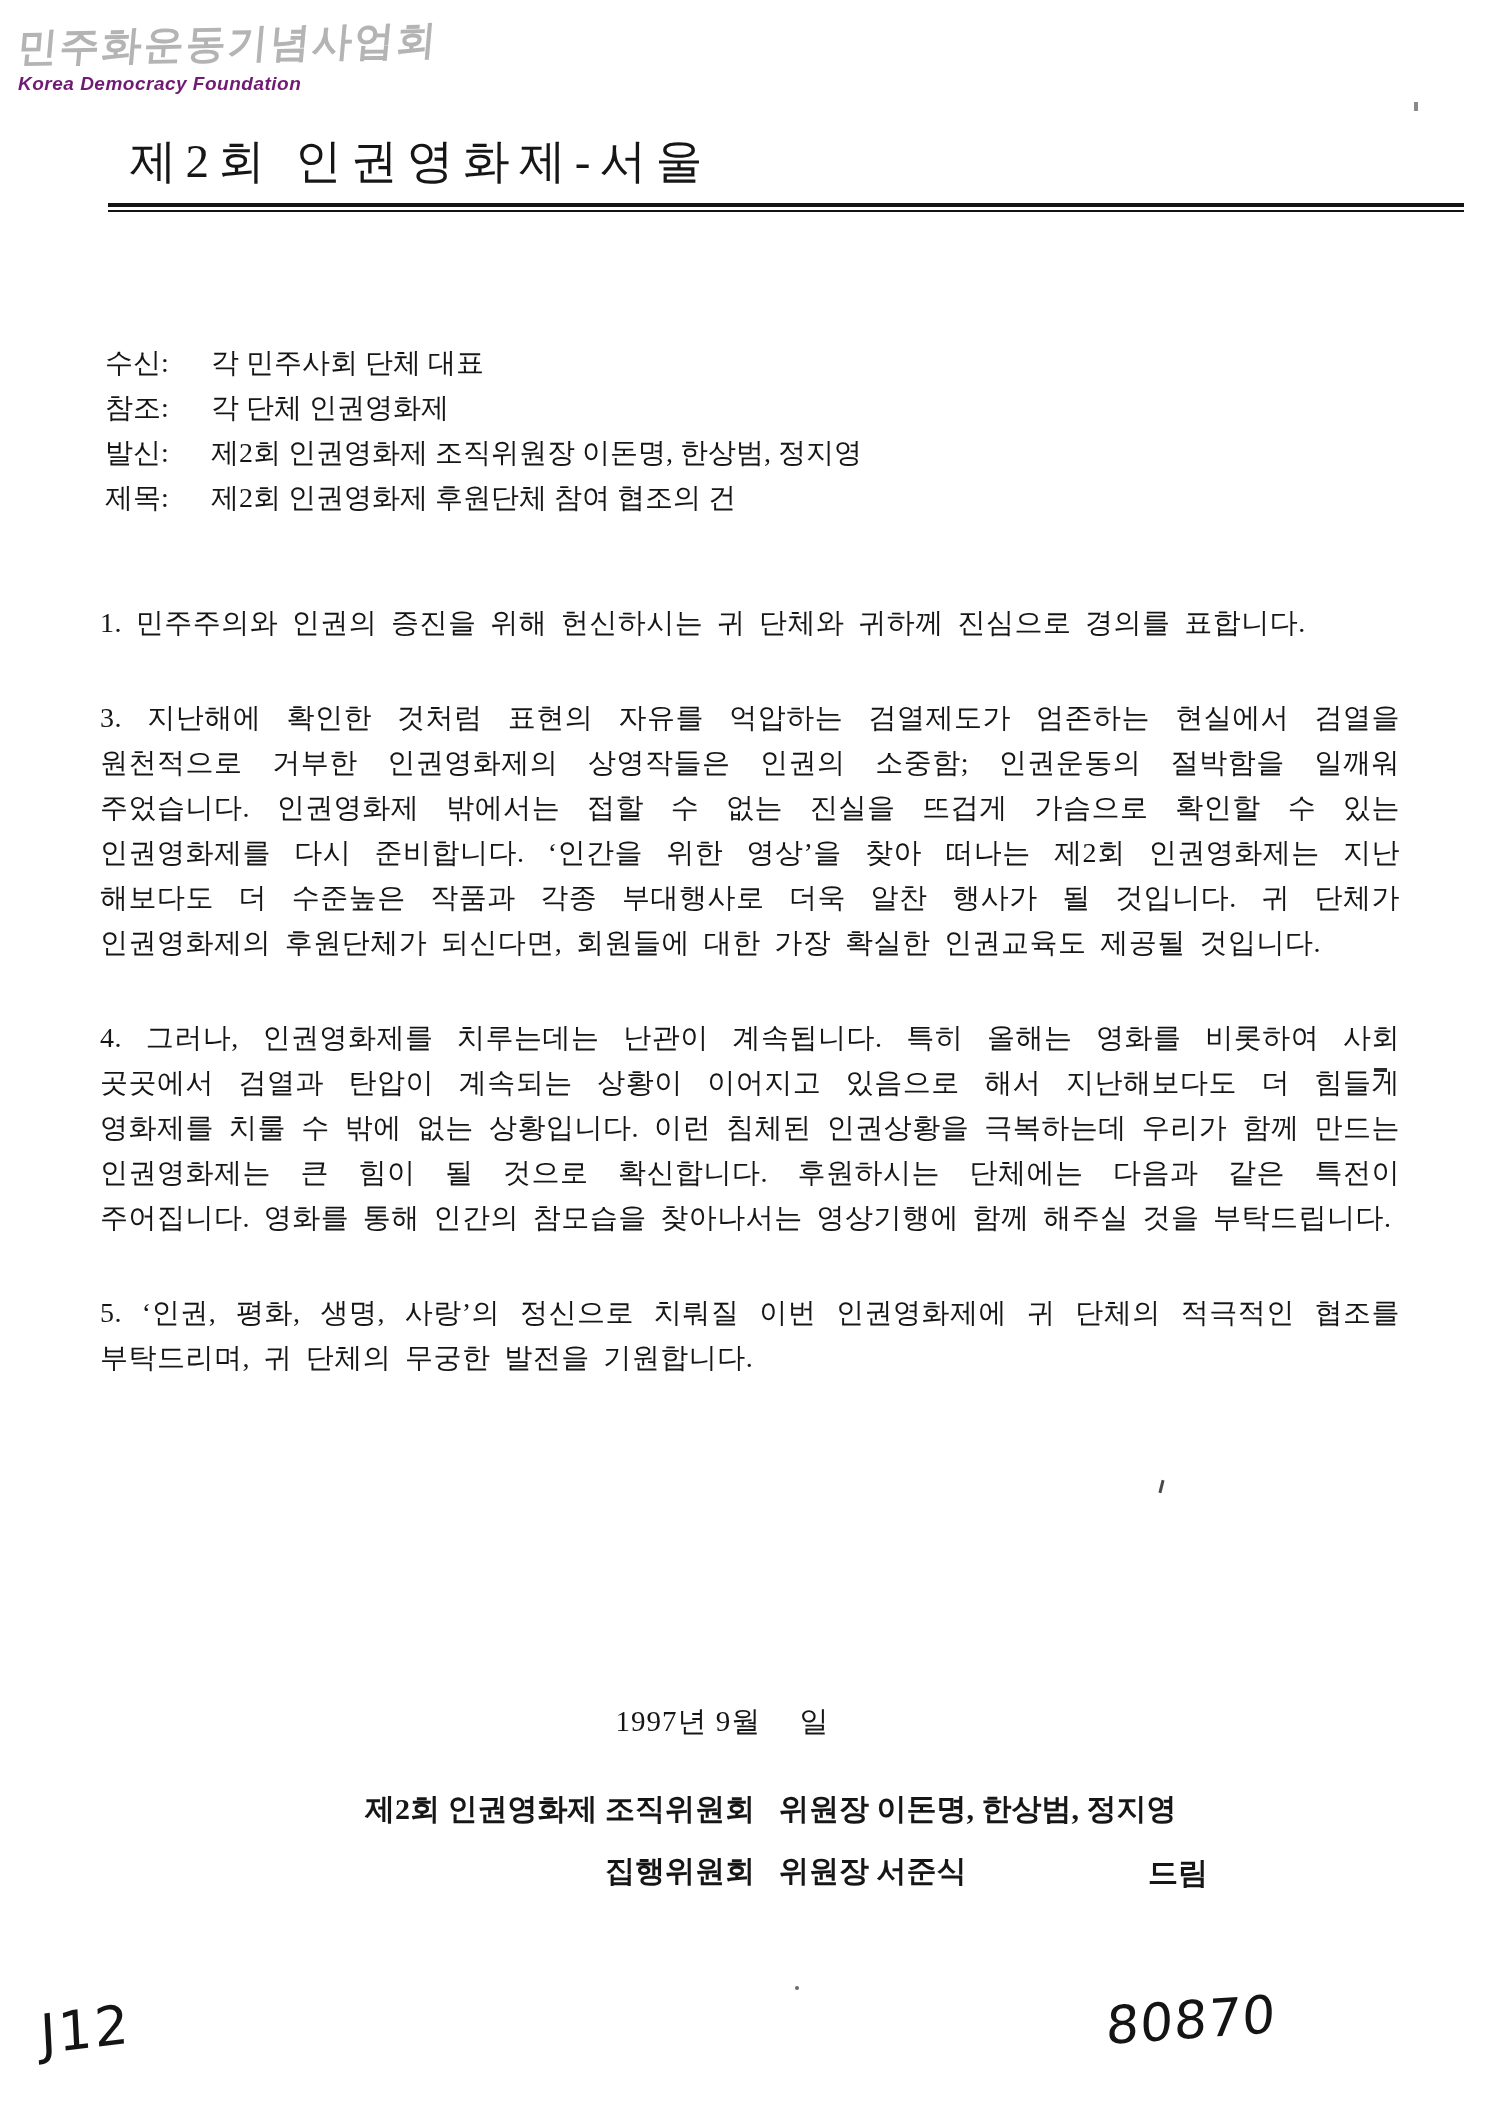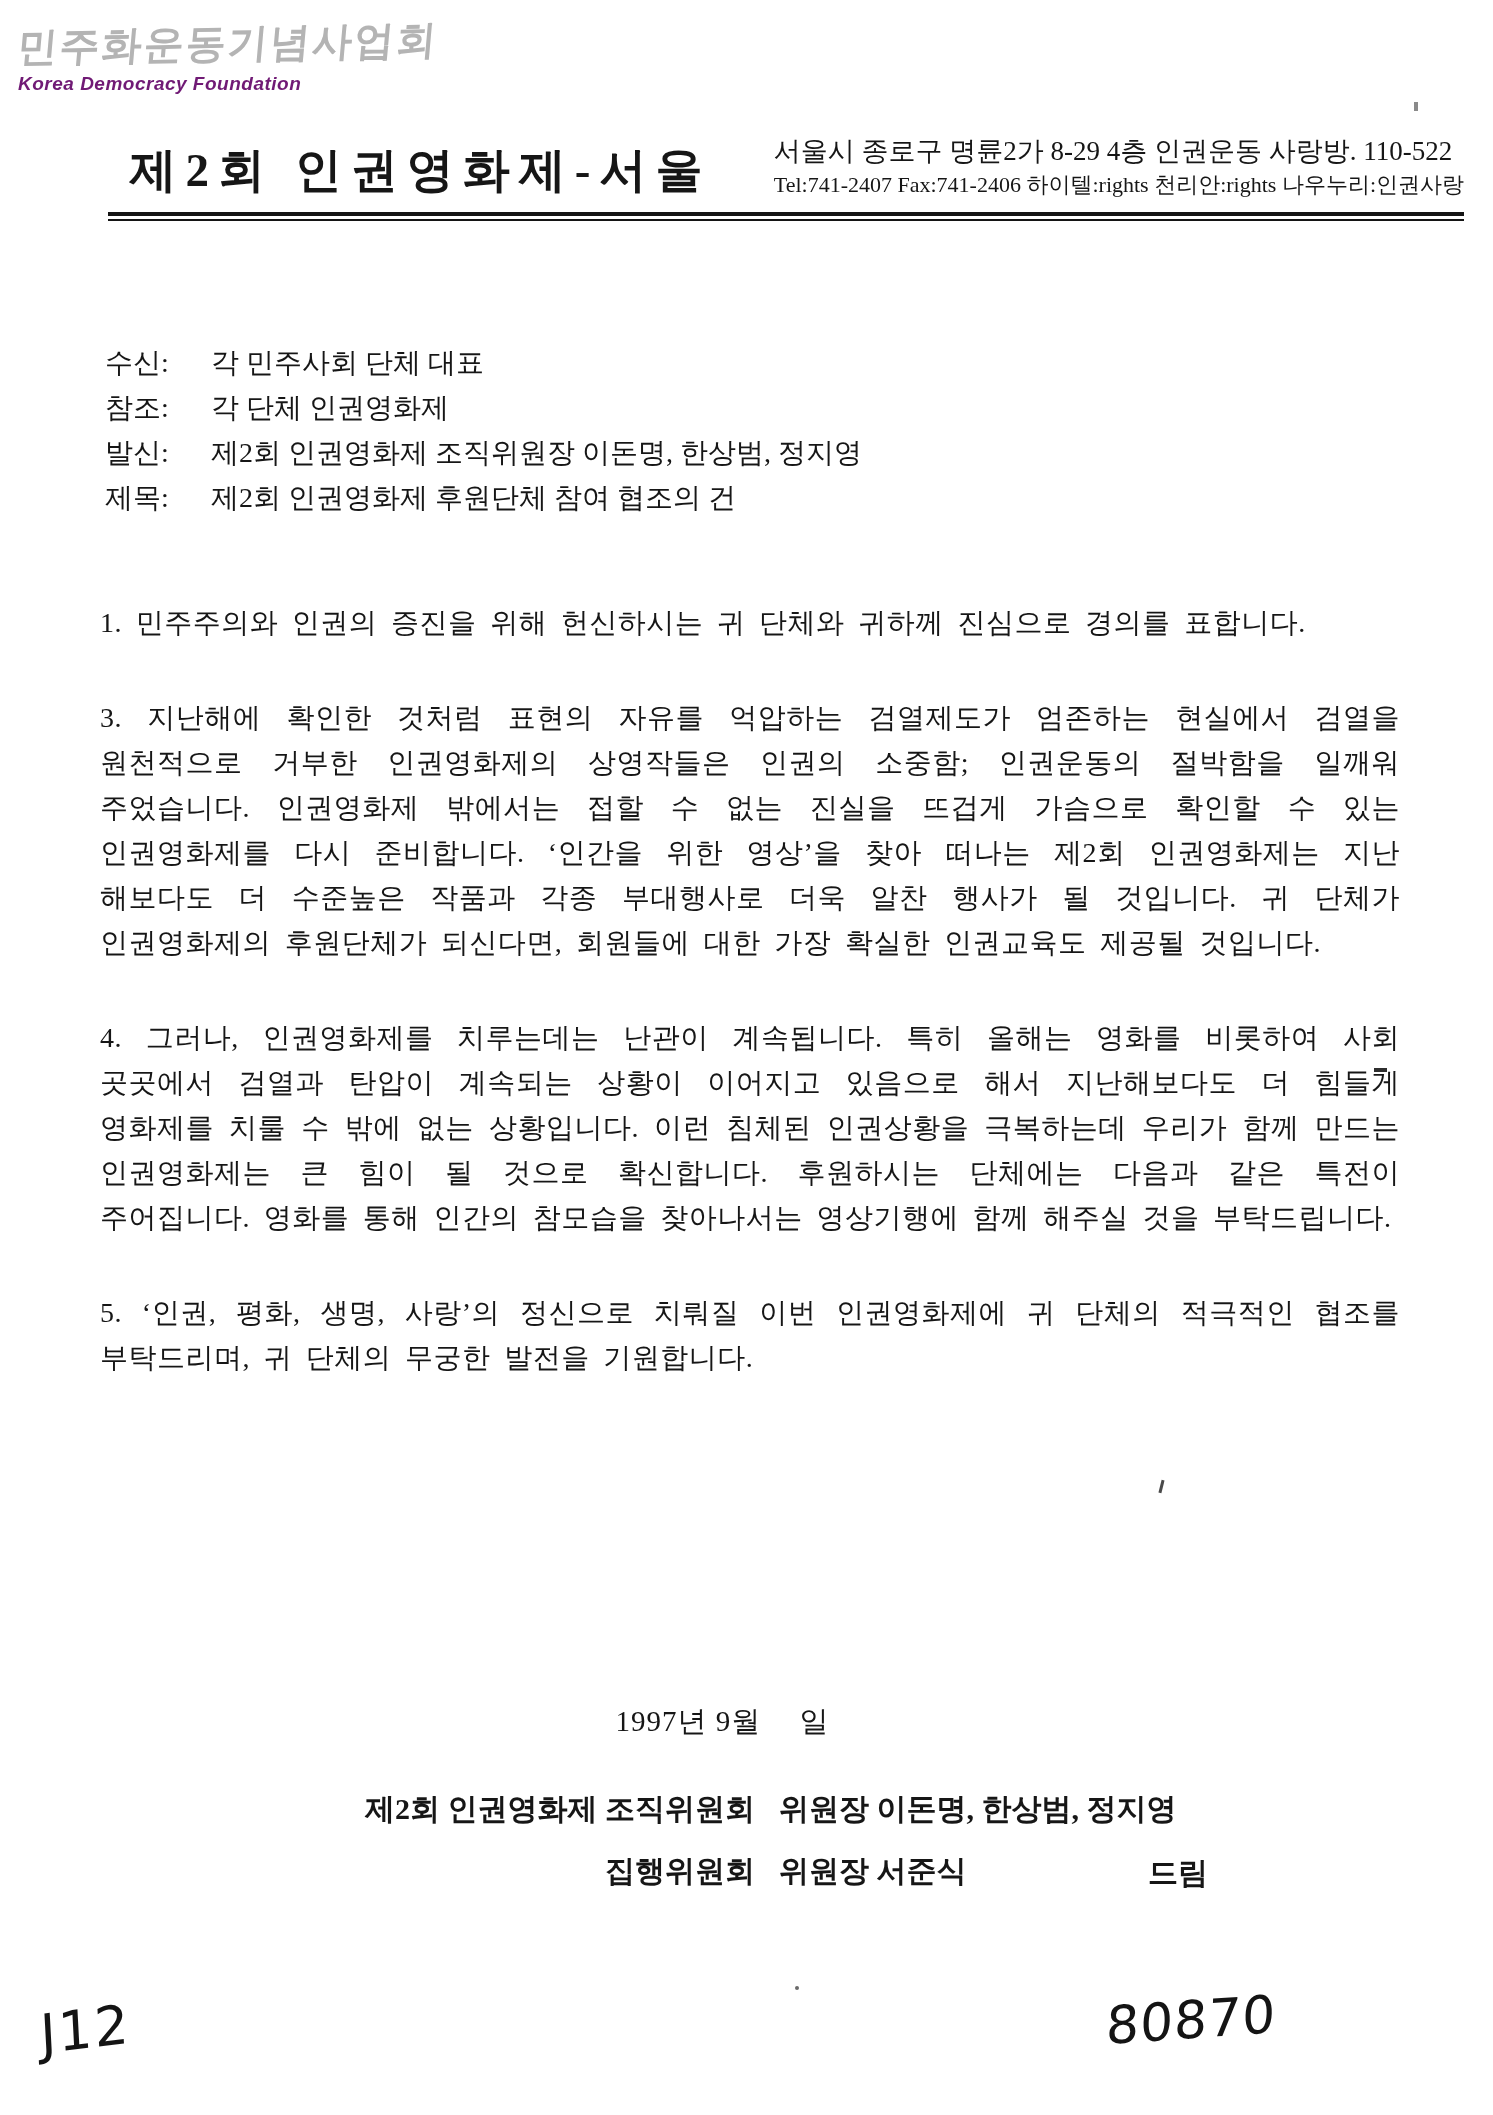--- a/index.html
+++ b/index.html
@@ -33,22 +33,22 @@
   
   .masthead{position:absolute;left:108px;top:122px;width:1356px;}
   .mast-cols{display:flex;align-items:flex-end;justify-content:space-between;}
   .mast-left{width:625px;text-align:center;}
   .mast-en{
     font-family:"Liberation Sans","DejaVu Sans",sans-serif;
     font-weight:bold;font-size:26px;letter-spacing:0px;
     white-space:nowrap;
   }
   .mast-kr{
-    margin-top:17px;
-    font-weight:bold;font-size:47px;letter-spacing:9px;
+    margin-top:8px;
+    font-weight:normal;font-size:47px;letter-spacing:9px;
     white-space:nowrap;
   }
   .mast-right{text-align:left;padding-bottom:2px;}
   .mast-address{font-size:27px;line-height:1.3;white-space:nowrap;}
   .mast-contact{font-size:22px;line-height:1.3;white-space:nowrap;margin-top:2px;}
   .mast-rule{margin-top:10px;height:3px;border-top:4px solid #141414;border-bottom:2px solid #141414;}
   
   .meta{position:absolute;left:105px;top:340px;font-size:28px;line-height:45px;}
   .meta-row{display:flex;white-space:nowrap;}
   .meta-label{width:82px;margin-right:24px;}
@@ -98,24 +98,20 @@
   <div class="logo">
     <span class="logo-kr">민주화운동기념사업회</span>
     <span class="logo-en">Korea Democracy Foundation</span>
   </div>
 
   <div class="masthead">
     <div class="mast-cols">
       <div class="mast-left">
         <div class="mast-kr">제2회 인권영화제-서울</div>
       </div>
-      <div class="mast-right">
-        <div class="mast-address">서울시 종로구 명륜2가 8-29 4층 인권운동 사랑방. 110-522</div>
-        <div class="mast-contact">Tel:741-2407 Fax:741-2406 하이텔:rights 천리안:rights 나우누리:인권사랑</div>
-      </div>
     </div>
     <div class="mast-rule"></div>
   </div>
 
   <div class="meta">
     <div class="meta-row">
       <span class="meta-label">수신:</span>
       <span class="meta-value">각 민주사회 단체 대표</span>
     </div>
     <div class="meta-row">

